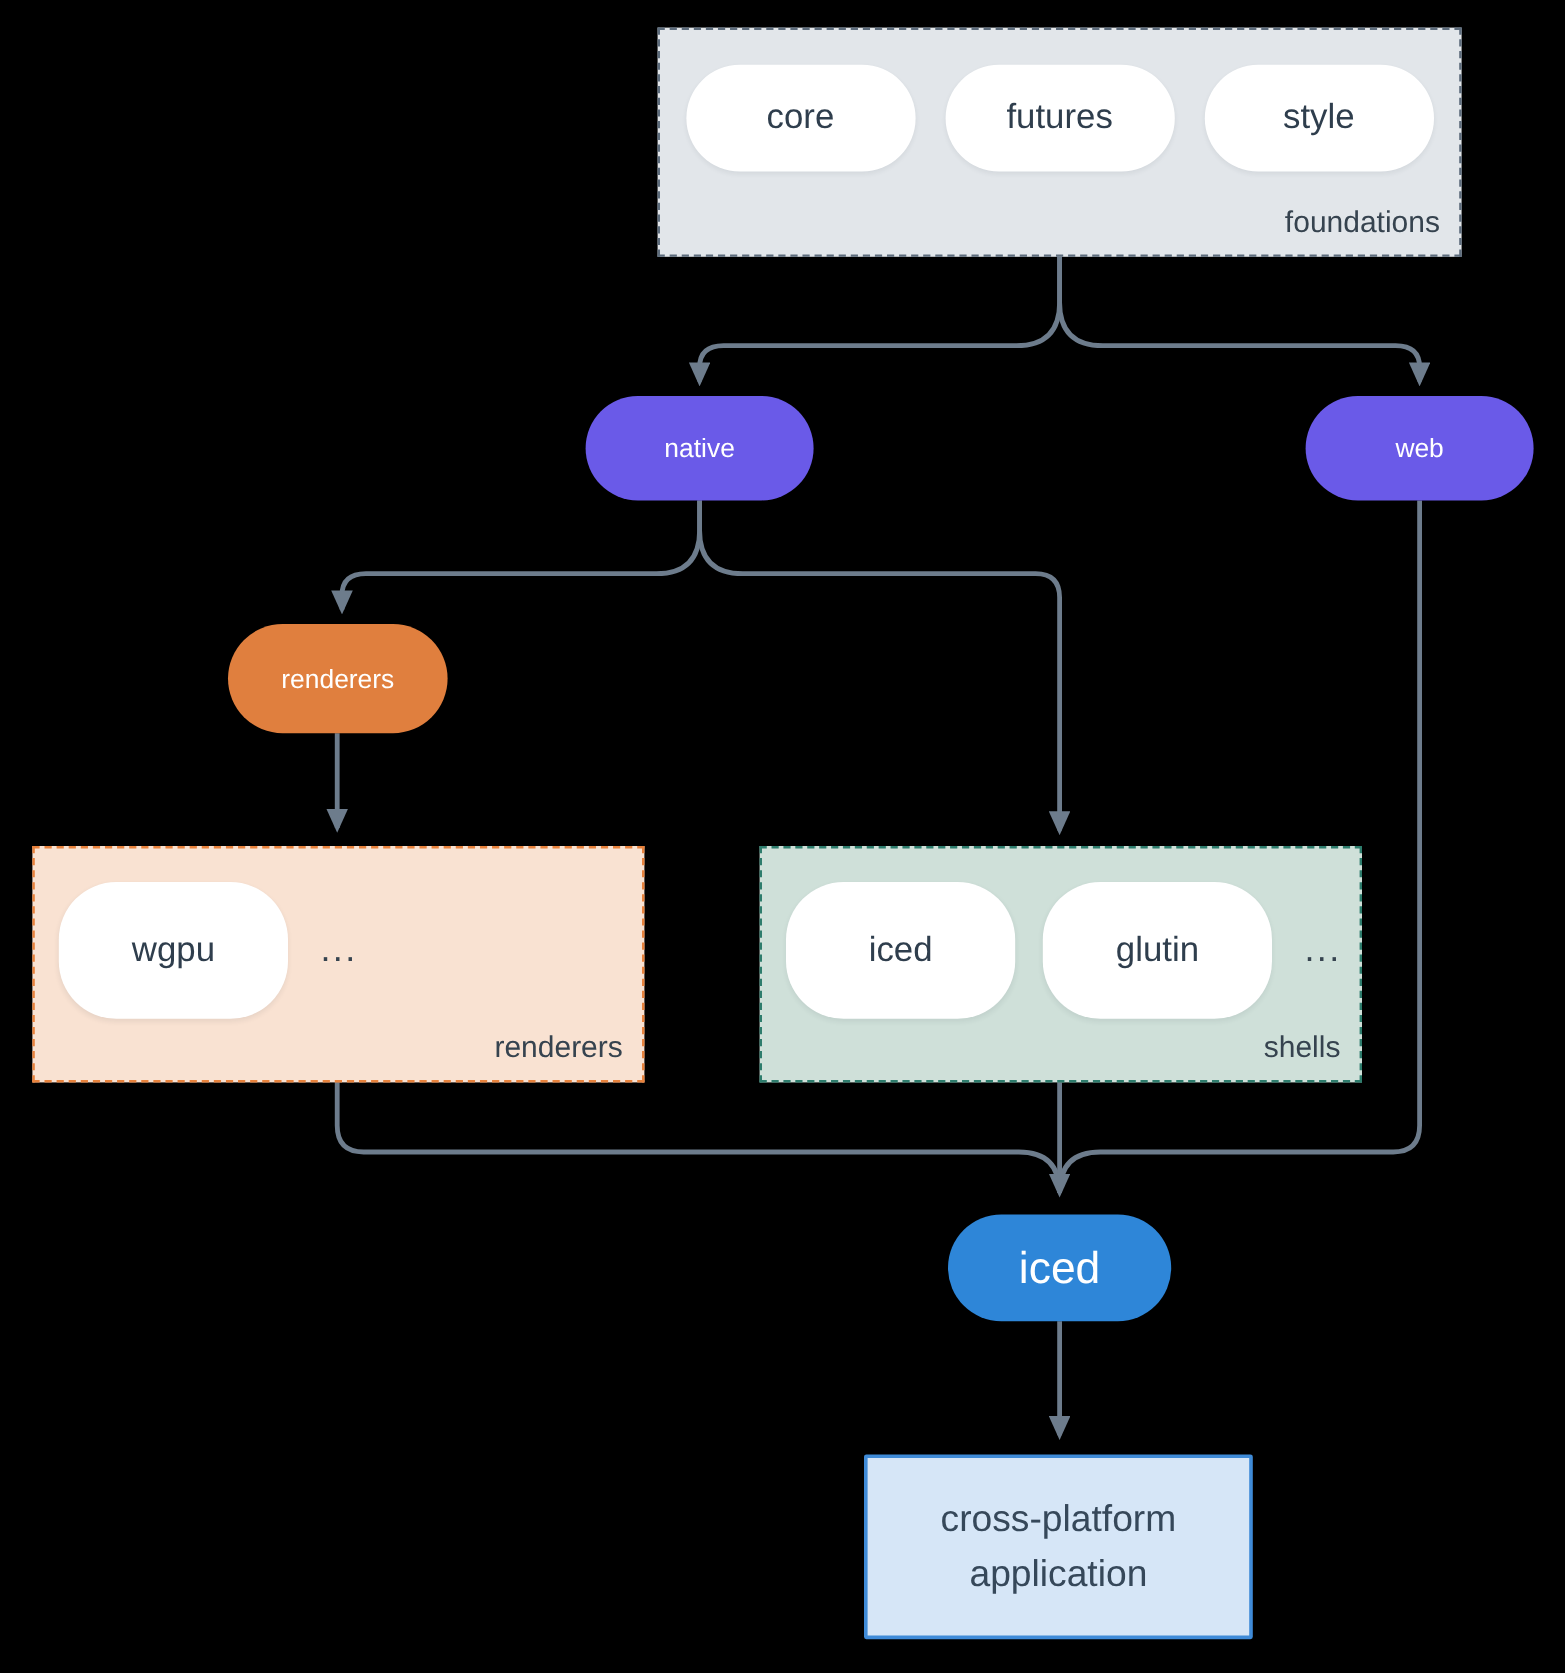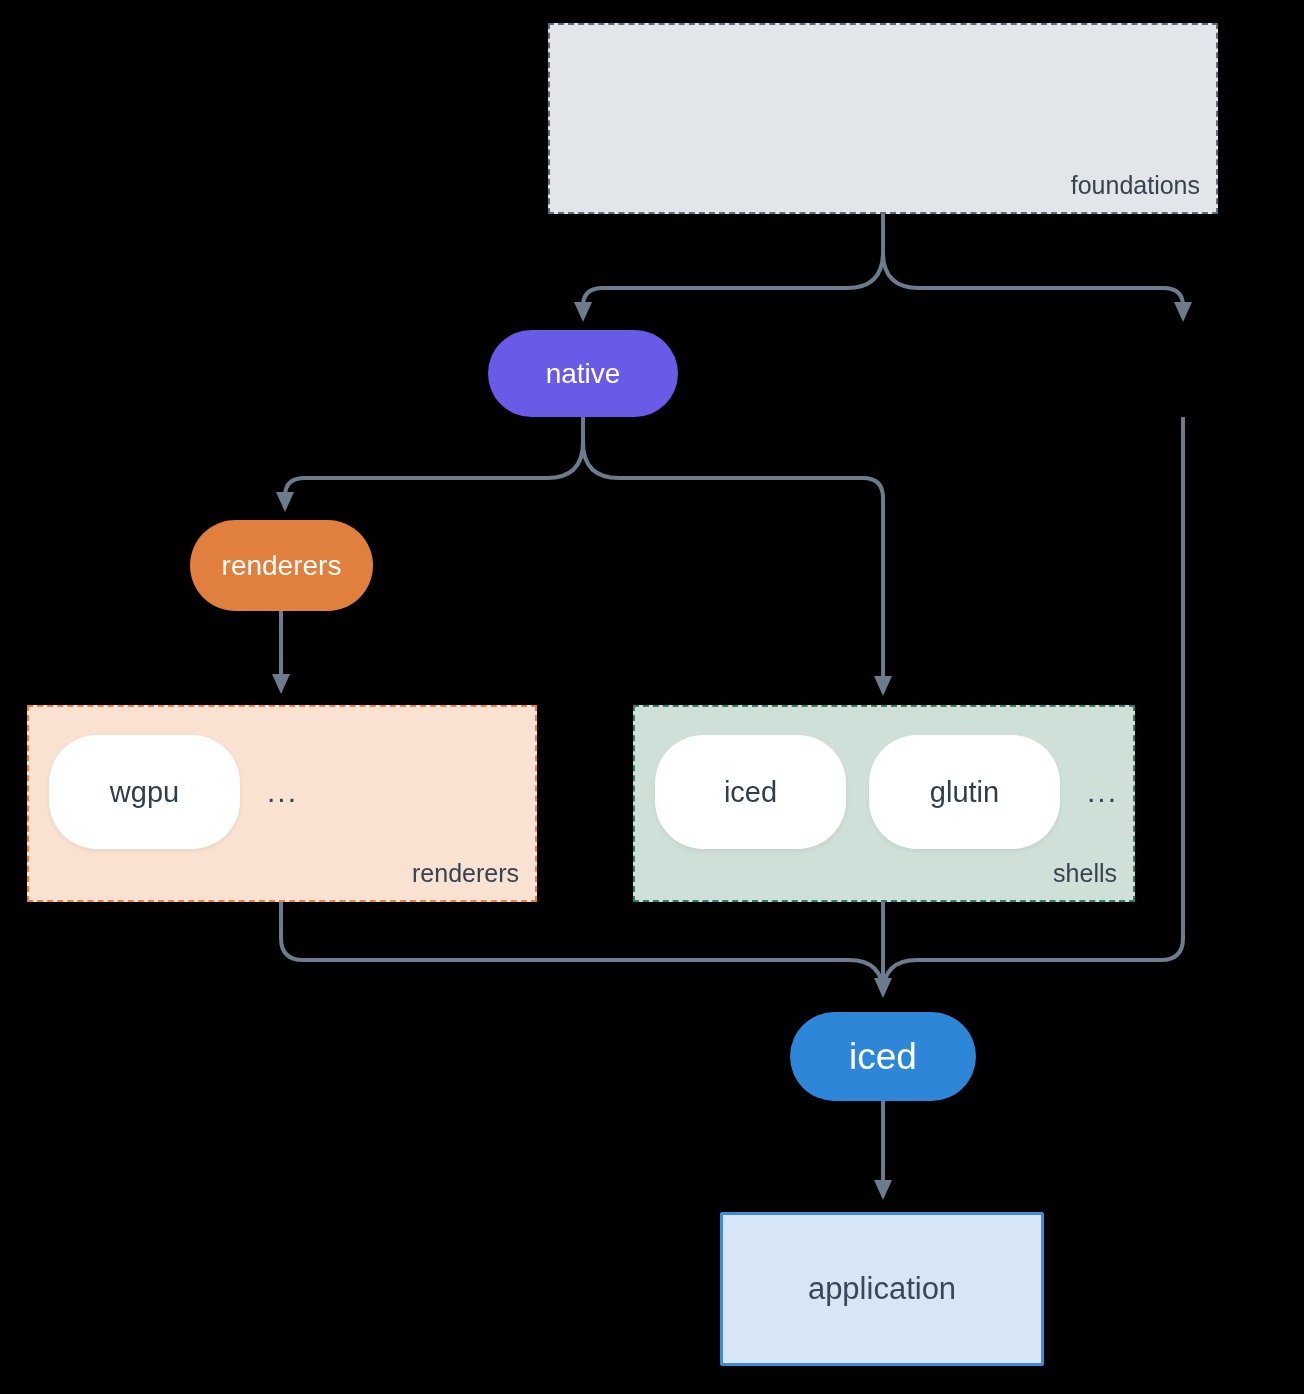--- a/index.html
+++ b/index.html
@@ -96,21 +96,21 @@
     letter-spacing:2px;
     padding-left:4px;
   }
   
   .node{
     position:absolute;
     display:flex;
     align-items:center;
     justify-content:center;
     border-radius:48px;
-    font-size:28px;
+    font-size:22px;
     color:var(--text-light);
   }
   .node-native{left:488px;top:330px;width:190px;height:87px;background:var(--purple);}
   .node-web{left:1088px;top:330px;width:190px;height:87px;background:var(--purple);}
   .node-graphics{left:190px;top:520px;width:183px;height:91px;background:var(--orange);}
   .node-iced{left:790px;top:1012px;width:186px;height:89px;background:var(--blue);font-size:37px;}
   
   .app-box{
     position:absolute;
     left:720px;top:1212px;width:324px;height:154px;
@@ -146,25 +146,39 @@
       <path d="M583,417 V442 Q583,478 619,478 H863 Q883,478 883,498 V692" marker-end="url(#arrow)"></path>
       <path d="M281,611 V690" marker-end="url(#arrow)"></path>
       <path d="M281,902 V938 Q281,960 303,960 H849 Q883,960 883,994"></path>
       <path d="M1183,417 V938 Q1183,960 1161,960 H917 Q883,960 883,994"></path>
       <path d="M883,902 V994" marker-end="url(#arrow)"></path>
       <path d="M883,1101 V1196" marker-end="url(#arrow)"></path>
     </g>
   </svg>
 
   <div class="group group-foundations">
+    <div class="group-row">
+      <div class="pill pill-white">
+        <span>core</span>
+      </div>
+      <div class="pill pill-white">
+        <span>futures</span>
+      </div>
+      <div class="pill pill-white">
+        <span>style</span>
+      </div>
+    </div>
     <span class="group-label">foundations</span>
   </div>
 
   <div class="node node-native">
     <span>native</span>
+  </div>
+  <div class="node node-web">
+    <span>web</span>
   </div>
 
   <div class="node node-graphics">
     <span>renderers</span>
   </div>
 
   <div class="group group-renderers">
     <div class="group-row">
       <div class="pill pill-white">
         <span>wgpu</span>
@@ -185,16 +199,17 @@
       <span class="ellipsis">...</span>
     </div>
     <span class="group-label">shells</span>
   </div>
 
   <div class="node node-iced">
     <span>iced</span>
   </div>
 
   <div class="app-box">
+    <span class="app-line">cross-platform</span>
     <span class="app-line">application</span>
   </div>
 
 </div>
 
 </body></html>

